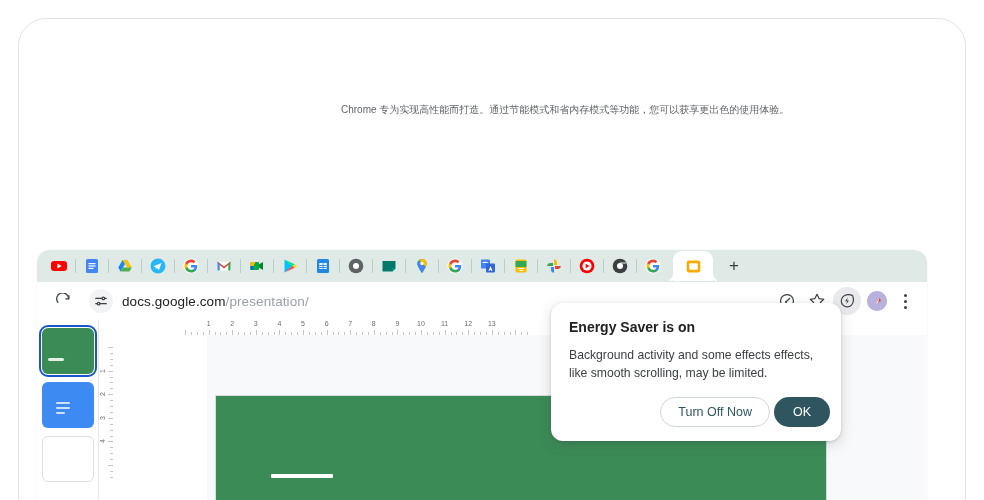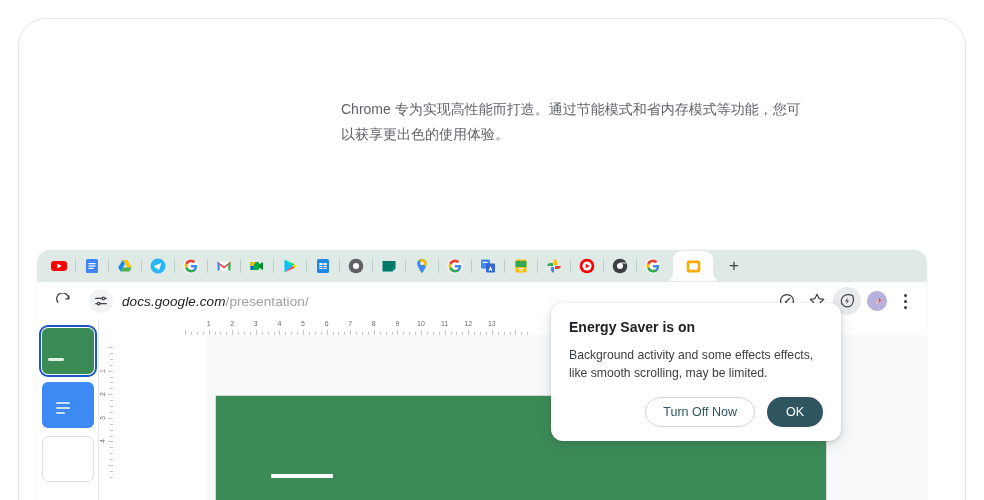--- a/index.html
+++ b/index.html
@@ -35,21 +35,21 @@
     font-size: 26px;
     font-weight: bold;
     color: #202124;
     letter-spacing: 0.5px;
     white-space: nowrap;
   }
   .promo-body {
     position: absolute;
     left: 322px; top: 78px;
     width: 470px;
-    font-size: 14px;
+    font-size: 10px;
     line-height: 25px;
     color: #5f6368;
   }
 
   
   .browser {
     position: absolute;
     left: 18px; top: 231px;
     width: 890px; height: 290px;
     background: #ffffff;
@@ -141,21 +141,21 @@
     background: #f1f3f4;
     display: flex; align-items: center; justify-content: center;
     flex: none;
   }
   .url {
     font-size: 13.5px;
     color: #9aa0a6;
     letter-spacing: 0.1px;
     white-space: nowrap;
   }
-  .url .host { color: #202124; font-style: italic; }
+  .url .host { color: #202124; }
   .tb-actions { display: flex; align-items: center; gap: 2px; }
   .tb-icon {
     width: 28px; height: 28px;
     display: flex; align-items: center; justify-content: center;
     border-radius: 50%;
     color: #3c4043;
   }
   .tb-icon.active-bg { background: #e8eaed; }
   .avatar-btn {
     width: 28px; height: 28px;
@@ -270,22 +270,22 @@
     margin-bottom: 11px;
   }
   .bubble-body {
     font-size: 12.2px;
     line-height: 18px;
     color: #3c4043;
     width: 255px;
   }
   .bubble-actions {
     position: absolute;
-    right: 18px; bottom: 14px;
-    display: flex; align-items: flex-end; gap: 12px;
+    right: 11px; bottom: 14px;
+    display: flex; align-items: flex-end; gap: 4px;
   }
   .btn-outline {
     height: 30px;
     padding: 0 17px;
     border: 1px solid #cfd5d8;
     border-radius: 15px;
     background: #ffffff;
     color: #2f5660;
     font-size: 12.5px;
     font-family: "Liberation Sans", sans-serif;

